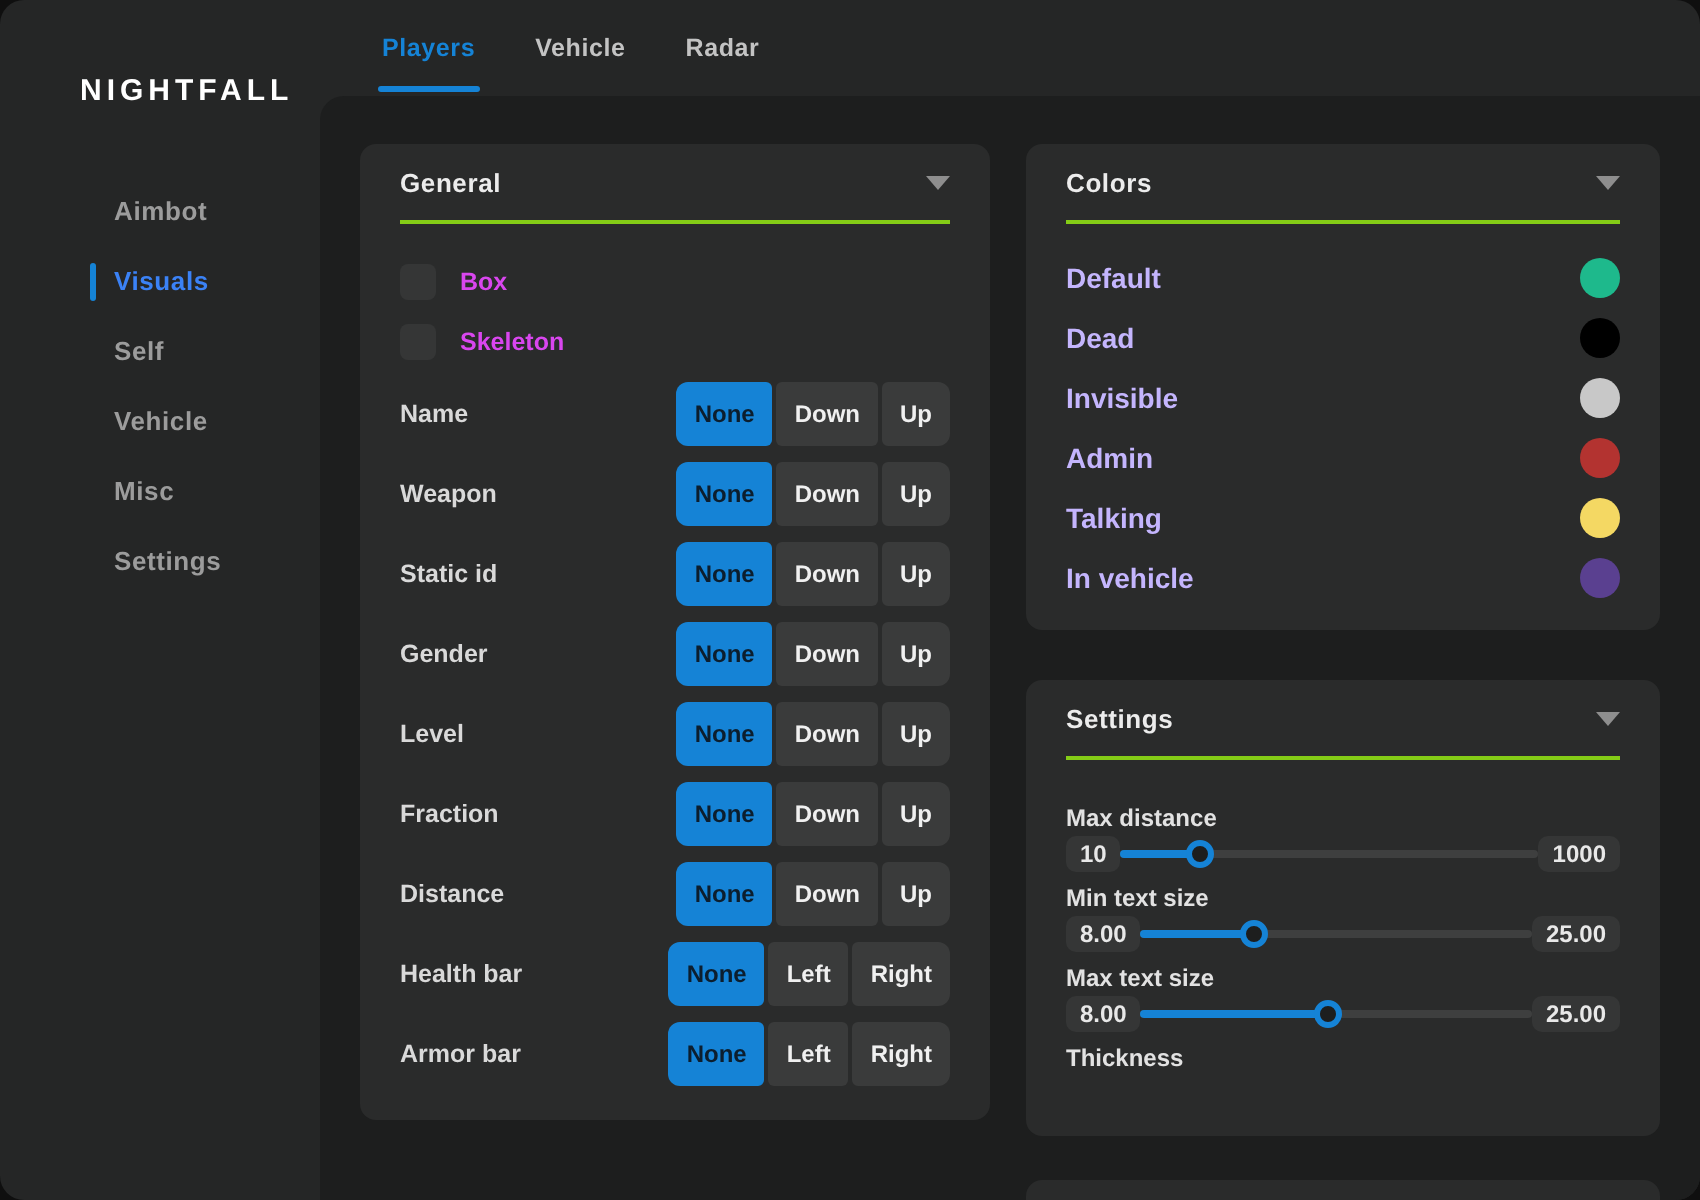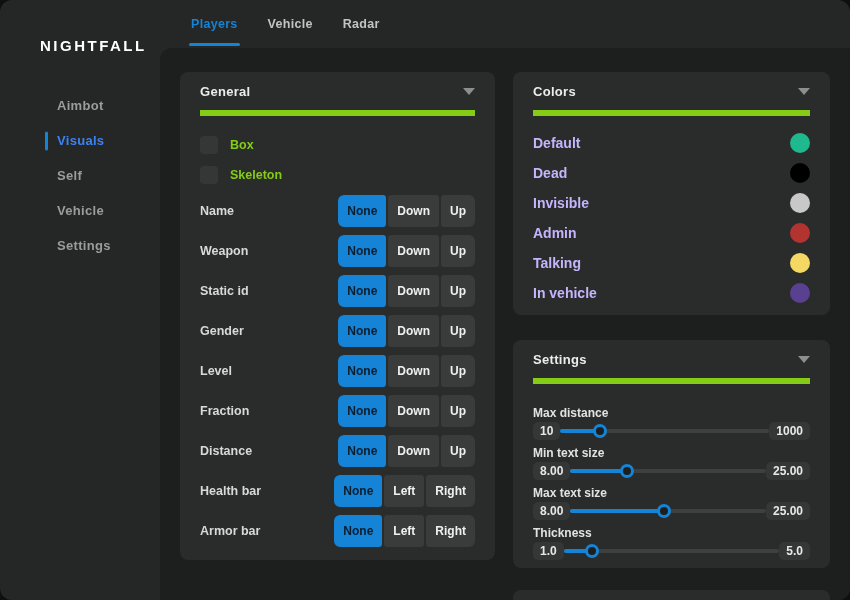--- a/index.html
+++ b/index.html
@@ -30,30 +30,30 @@
   
   .main{position:absolute;left:160px;top:48px;right:0;bottom:0;background:#1d1e1e;
     border-radius:12px 0 0 0;}
   .panel{position:absolute;background:#2a2b2b;border-radius:8px;padding:0 20px;box-sizing:border-box;}
   #panel-general{left:20px;top:24px;width:315px;height:488px;}
   #panel-colors{left:353px;top:24px;width:317px;height:243px;}
   #panel-settings{left:353px;top:292px;width:317px;height:228px;}
   #panel-peek{left:353px;top:542px;width:317px;height:30px;padding:0;}
 
   .phead{height:38px;display:flex;align-items:center;justify-content:space-between;
-    border-bottom:6px solid #84cc16;cursor:pointer;}
+    border-bottom:2px solid #84cc16;cursor:pointer;}
   .ptitle{color:#ececec;font-size:13px;font-weight:700;letter-spacing:.3px;}
   .chev{width:0;height:0;border-left:6px solid transparent;border-right:6px solid transparent;
     border-top:7px solid #8e8e8e;}
 
   
   .chks{margin-top:14px;}
   .chkrow{height:30px;display:flex;align-items:center;}
   .chk{width:18px;height:18px;background:#353636;border-radius:4px;cursor:pointer;}
-  .chklabel{margin-left:12px;color:#84cc16;font-size:12.5px;font-weight:700;}
+  .chklabel{margin-left:12px;color:#d946ef;font-size:12.5px;font-weight:700;}
   .grows{margin-top:1px;}
   .grow{height:40px;display:flex;align-items:center;justify-content:space-between;}
   .rlabel{color:#d9d9d9;font-size:12.5px;font-weight:700;}
   .segs{display:flex;gap:2px;}
   .seg{height:32px;padding:0 9px;background:#3a3b3b;color:#f0f0f0;font-size:12px;font-weight:700;
     border:none;border-radius:3px;display:flex;align-items:center;font-family:inherit;cursor:pointer;}
   .seg:first-child{border-radius:6px 3px 3px 6px;}
   .seg:last-child{border-radius:3px 6px 6px 3px;}
   .seg.sel{background:#1583d6;color:#0c1e2e;}
 
@@ -89,20 +89,23 @@
       <span class="active-bar"></span>
       <span>Visuals</span>
     </div>
     <div class="nav-item">
       <span>Self</span>
     </div>
     <div class="nav-item">
       <span>Vehicle</span>
     </div>
     <div class="nav-item">
+      <span>Misc</span>
+    </div>
+    <div class="nav-item">
       <span>Settings</span>
     </div>
   </nav>
 
   <div class="tabs">
     <div class="tab active">
       <span>Players</span>
       <span class="tab-underline"></span>
     </div>
     <div class="tab">
@@ -278,29 +281,20 @@
             <div class="track">
               <div class="fill" style="width: 48%;">
                 <span class="thumb"></span>
               </div>
             </div>
             <span class="val">25.00</span>
           </div>
         </div>
         <div class="sgroup">
           <div class="slabel">Thickness</div>
-          <div class="srow">
-            <span class="val">1.0</span>
-            <div class="track">
-              <div class="fill" style="width: 13%;">
-                <span class="thumb"></span>
-              </div>
-            </div>
-            <span class="val">5.0</span>
-          </div>
         </div>
       </div>
     </section>
 
     <section class="panel" id="panel-peek"></section>
 
   </div>
 </div>
 
 </body></html>

